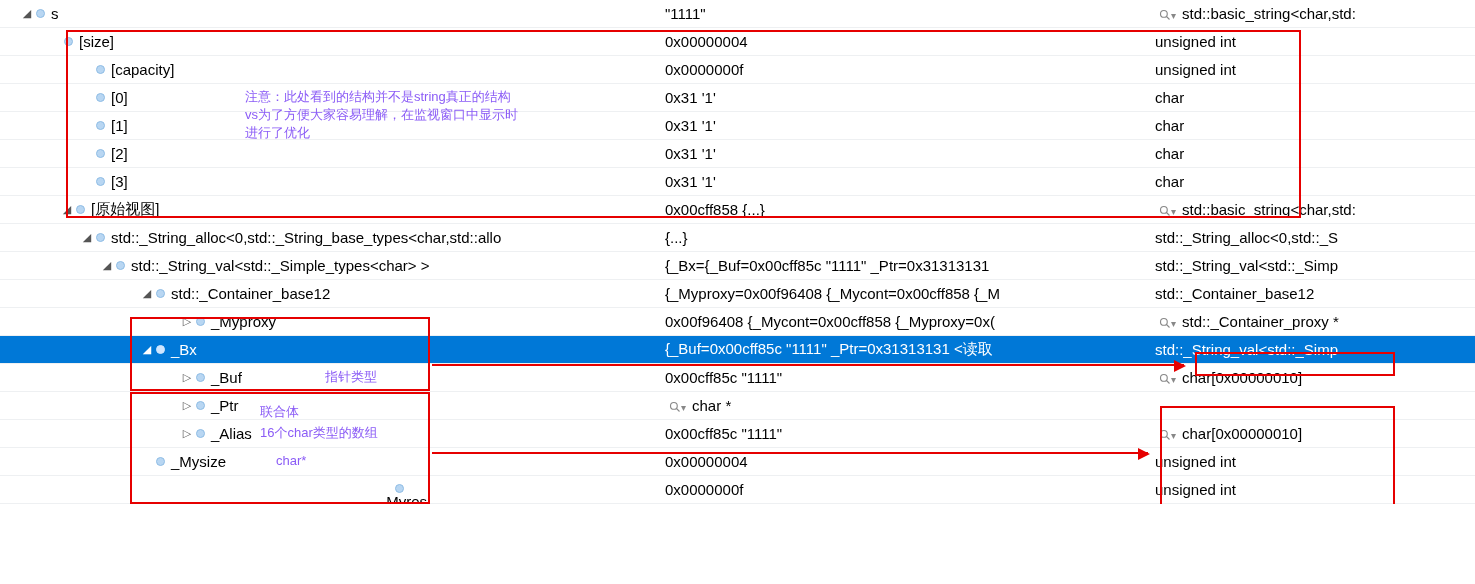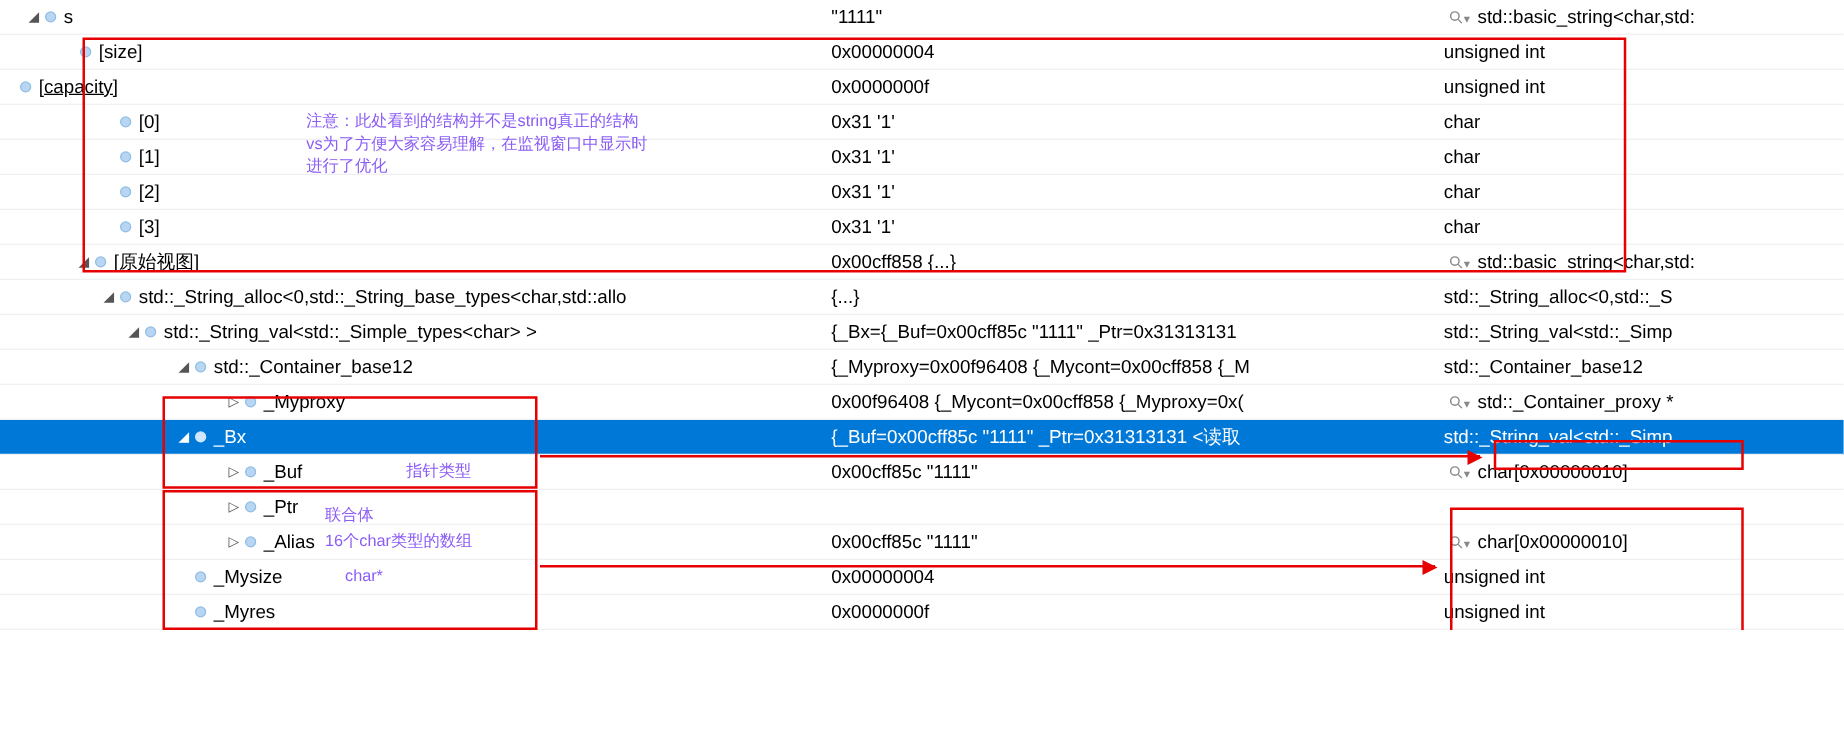--- a/index.html
+++ b/index.html
@@ -125,21 +125,21 @@
     <div class="row">
       <div class="col-name" style="padding-left: 48px;">
         <span class="expander"></span>
         <span class="bullet"></span>
         <span>[size]</span>
       </div>
       <div class="col-value"><span>0x00000004</span></div>
       <div class="col-type"><span>unsigned int</span></div>
     </div>
     <div class="row">
-      <div class="col-name" style=" text-decoration: underline;">
+      <div class="col-name" style="padding-left: 80px;">
         <span class="expander"></span>
         <span class="bullet"></span>
         <span>[capacity]</span>
       </div>
       <div class="col-value"><span>0x0000000f</span></div>
       <div class="col-type"><span>unsigned int</span></div>
     </div>
     <div class="row">
       <div class="col-name" style="padding-left: 80px;">
         <span class="expander"></span>
@@ -247,20 +247,24 @@
             <circle cx="6.5" cy="6.5" r="4.5" fill="none" stroke="currentColor" stroke-width="1.5"></circle>
             <line x1="10" y1="10" x2="14" y2="14" stroke="currentColor" stroke-width="1.5"></line>
           </svg></span><span class="chev">▾</span><span>char[0x00000010]</span></div>
     </div>
     <div class="row">
       <div class="col-name" style="padding-left: 180px;">
         <span class="expander">▷</span>
         <span class="bullet"></span>
         <span>_Ptr</span>
       </div>
+      <div class="col-type"><span class="mag"><svg width="12" height="12" viewBox="0 0 16 16">
+            <circle cx="6.5" cy="6.5" r="4.5" fill="none" stroke="currentColor" stroke-width="1.5"></circle>
+            <line x1="10" y1="10" x2="14" y2="14" stroke="currentColor" stroke-width="1.5"></line>
+          </svg></span><span class="chev">▾</span><span>char *</span></div>
     </div>
     <div class="row">
       <div class="col-name" style="padding-left: 180px;">
         <span class="expander">▷</span>
         <span class="bullet"></span>
         <span>_Alias</span>
       </div>
       <div class="col-value"><span>0x00cff85c "1111"</span></div>
       <div class="col-type"><span class="mag"><svg width="12" height="12" viewBox="0 0 16 16">
             <circle cx="6.5" cy="6.5" r="4.5" fill="none" stroke="currentColor" stroke-width="1.5"></circle>
@@ -270,21 +274,21 @@
     <div class="row">
       <div class="col-name" style="padding-left: 140px;">
         <span class="expander"></span>
         <span class="bullet"></span>
         <span>_Mysize</span>
       </div>
       <div class="col-value"><span>0x00000004</span></div>
       <div class="col-type"><span>unsigned int</span></div>
     </div>
     <div class="row">
-      <div class="col-name" style="padding-left: 140px;">
+      <div class="col-name" style="padding-left: 140px; flex-direction: column;">
         <span class="expander"></span>
         <span class="bullet"></span>
         <span>_Myres</span>
       </div>
       <div class="col-value"><span>0x0000000f</span></div>
       <div class="col-type"><span>unsigned int</span></div>
     </div>
   </div>
 
 <div class="redbox" style="left:66px; top:30px; width:1235px; height:188px;"></div>

